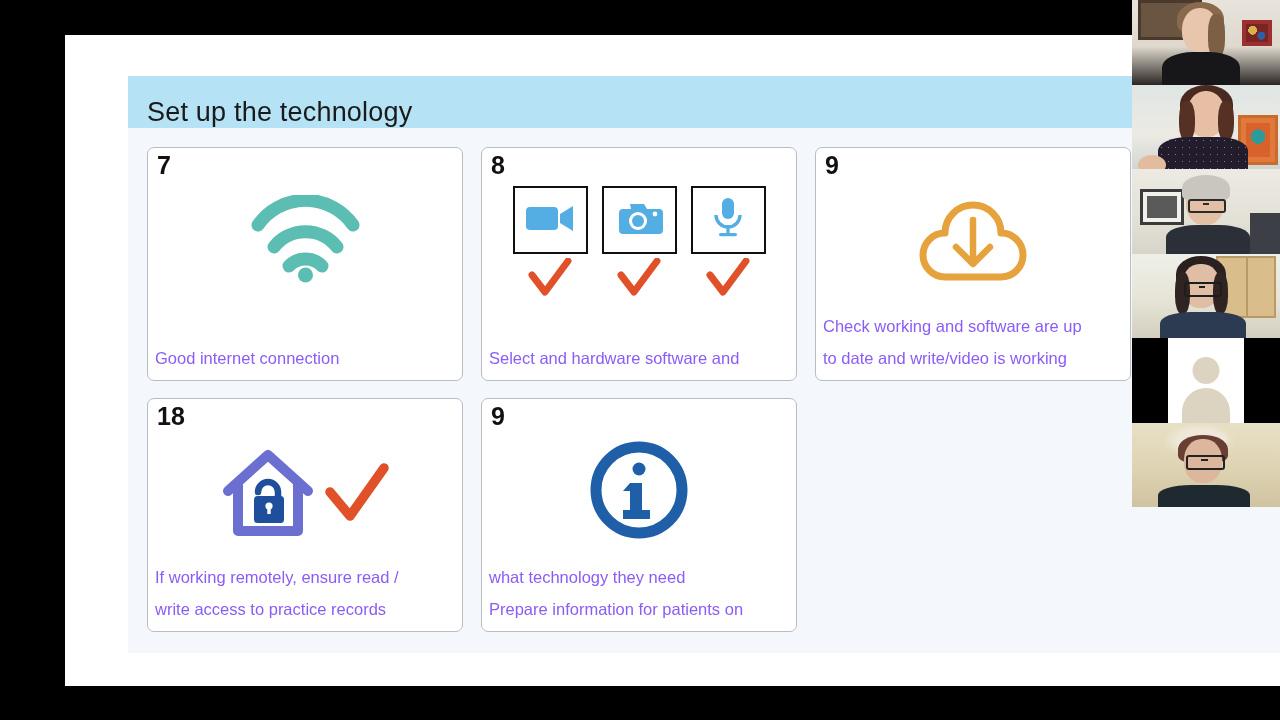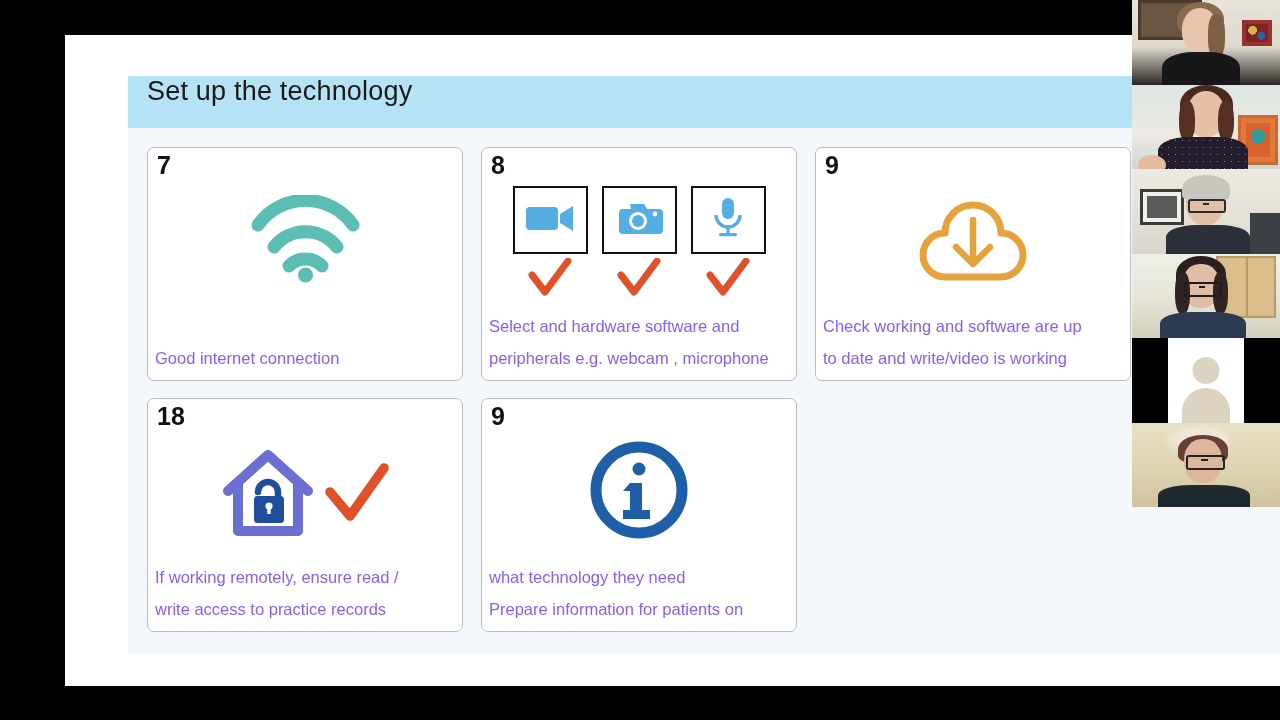--- a/index.html
+++ b/index.html
@@ -37,21 +37,21 @@
 
   
   .title-band {
     position: absolute;
     left: 63px;
     top: 41px;
     width: 1152px;
     height: 52px;
     background: #b5e2f5;
     display: flex;
-    align-items: flex-start;
+    align-items: flex-end;
   }
   .title-text {
     padding-left: 19px;
     font-size: 27px;
     color: #1a1a1a;
     font-weight: 400;
     letter-spacing: 0.2px;
     white-space: nowrap;
   }
 
@@ -322,21 +322,20 @@
                   <svg width="44" height="40" viewBox="0 0 44 40">
                     <path d="M4 17 L17 34 L40 3" fill="none" stroke="#e0512a" stroke-width="7" stroke-linecap="round" stroke-linejoin="round"></path>
                   </svg>
                 </span>
               </div>
             </div>
           </div>
         </div>
         <div class="card-caption">
           <span class="caption-line">Select and hardware software  and</span>
-          <span class="caption-line">peripherals e.g. webcam , microphone</span>
         </div>
       </div>
 
       <div class="card">
         <div class="card-number">9</div>
         <div class="card-art">
           <span>
             <svg width="122" height="92" viewBox="0 0 122 92">
               <path d="M33 84 a22 22 0 0 1 0 -44 a28 28 0 0 1 56 0 a22 22 0 0 1 0 44 Z" fill="none" stroke="#e6a23c" stroke-width="7" stroke-linejoin="round"></path>
               <g stroke="#e6a23c" stroke-width="6.5" fill="none" stroke-linecap="round" stroke-linejoin="round">

